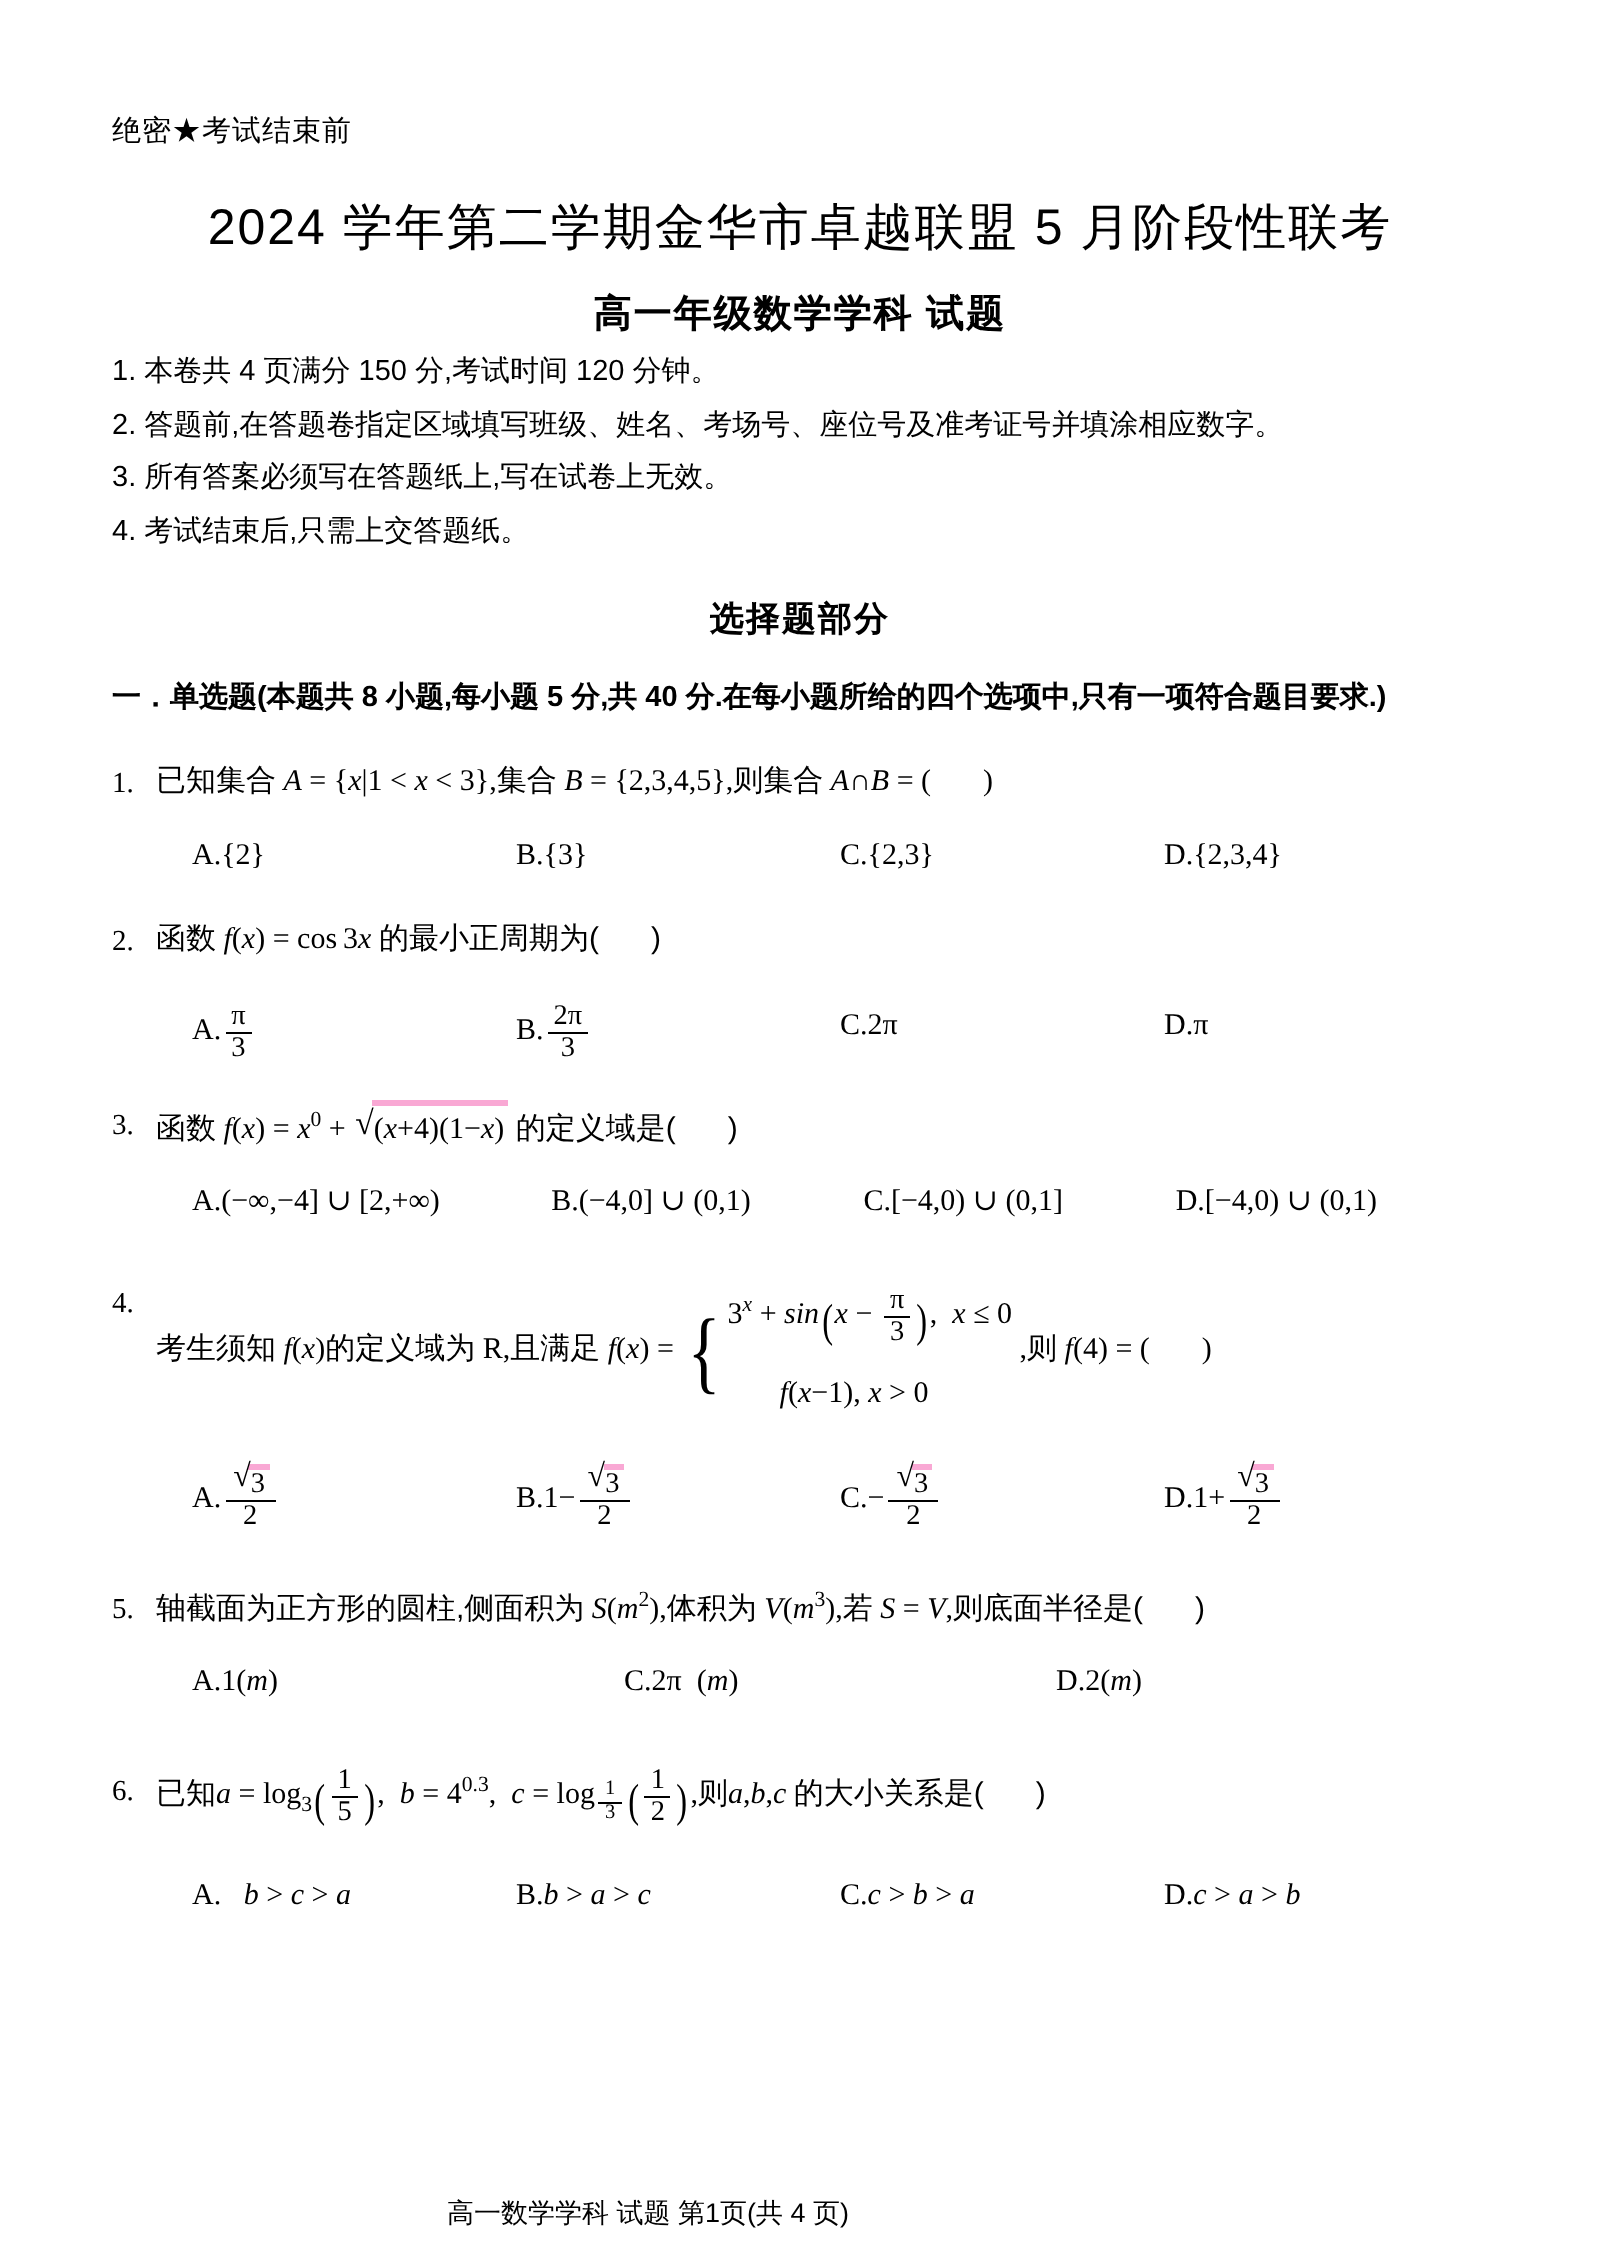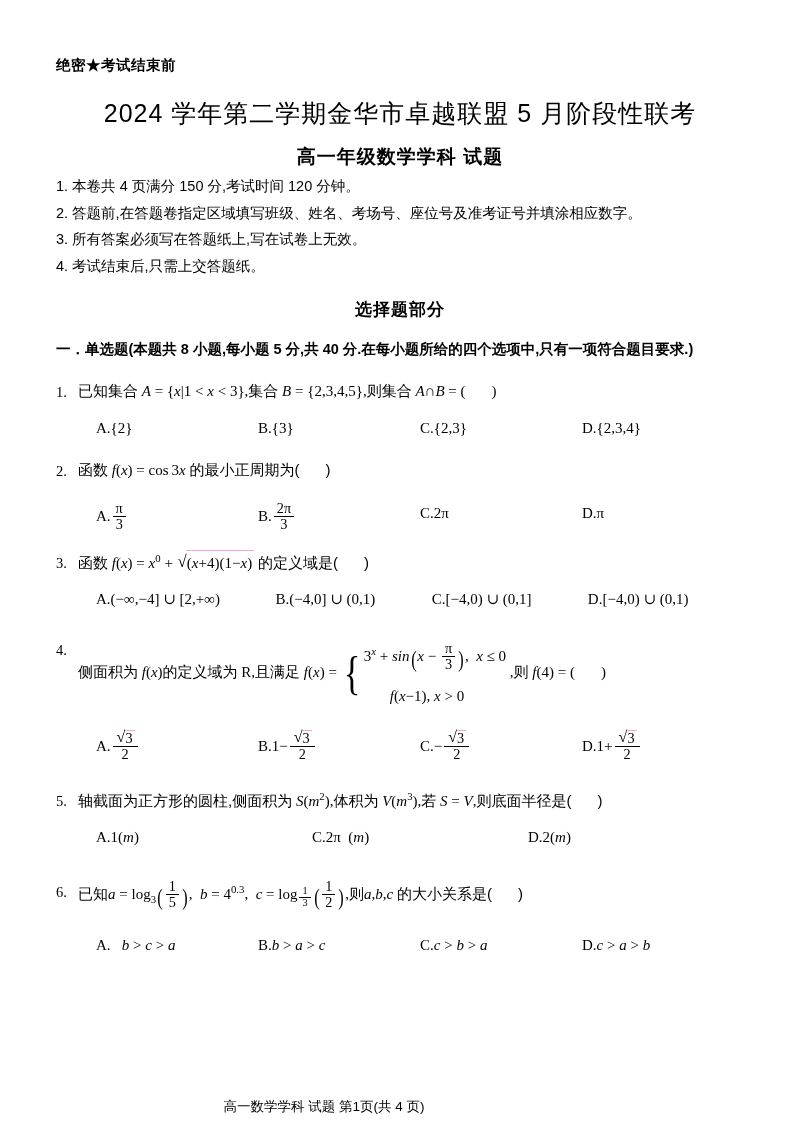--- a/index.html
+++ b/index.html
@@ -16,21 +16,21 @@
   }
   .page {
     width: 800px;
     min-height: 1130px;
     box-sizing: border-box;
     padding: 48px 56px 20px 56px;
     position: relative;
   }
   .secret-line {
     font-family: "Liberation Sans", sans-serif;
-    font-weight: bold;
+    font-weight: normal;
     font-size: 14.5px;
     letter-spacing: 0.5px;
     margin: 8px 0 0 0;
   }
   .main-title {
     text-align: center;
     font-family: "Liberation Sans", sans-serif;
     font-weight: normal;
     font-size: 25px;
     letter-spacing: 1px;
@@ -135,21 +135,21 @@
   }
   .sqrt::before {
     content: "\221A";
     position: absolute;
     left: 0;
     top: -0.06em;
     font-size: 1.12em;
   }
   .sqrt > .rad {
     display: inline-block;
-    border-top: 1px solid #f9a8d4;
+    border-top: 3px solid #f9a8d4;
     padding: 0 2px 0 1px;
   }
   .sup { font-size: 0.72em; vertical-align: super; }
   .sub { font-size: 0.72em; vertical-align: sub; }
   
   .piece {
     display: inline-flex;
     align-items: center;
     vertical-align: middle;
   }
@@ -248,21 +248,21 @@
       <div class="opt">B.(−<span class="mn">4</span>,<span class="mn">0</span>] ∪ (<span class="mn">0</span>,<span class="mn">1</span>)</div>
       <div class="opt">C.[−<span class="mn">4</span>,<span class="mn">0</span>) ∪ (<span class="mn">0</span>,<span class="mn">1</span>]</div>
       <div class="opt">D.[−<span class="mn">4</span>,<span class="mn">0</span>) ∪ (<span class="mn">0</span>,<span class="mn">1</span>)</div>
     </div>
   </div>
 
   <div class="q-block" style="margin-top:26px">
     <div class="q-line">
       <div class="q-num">4.</div>
       <div class="q-body">
-        <span class="zh">侧面积为</span> <span class="mi">f</span>(<span class="mi">x</span>)<span class="zh">的定义域为</span> R,<span class="zh">且满足</span>
+        <span class="zh">考生须知</span> <span class="mi">f</span>(<span class="mi">x</span>)<span class="zh">的定义域为</span> R,<span class="zh">且满足</span>
         <span class="mi">f</span>(<span class="mi">x</span>) =
         <span class="piece">
           <span class="brace">{</span>
           <span class="rows">
             <span class="r"><span class="mn">3</span><span class="sup"><span class="mi">x</span></span> + <span class="mi">sin</span><span class="paren-big">(</span><span class="mi">x</span> − <span class="frac"><span class="num">π</span><span class="den">3</span></span><span class="paren-big">)</span>,&nbsp; <span class="mi">x</span> ≤ <span class="mn">0</span></span>
             <span class="r" style="padding-left:26px"><span class="mi">f</span>(<span class="mi">x</span>−<span class="mn">1</span>), <span class="mi">x</span> &gt; <span class="mn">0</span></span>
           </span>
         </span>
         ,<span class="zh">则</span> <span class="mi">f</span>(<span class="mn">4</span>) = (<span class="inline-gap"></span>)
       </div>

